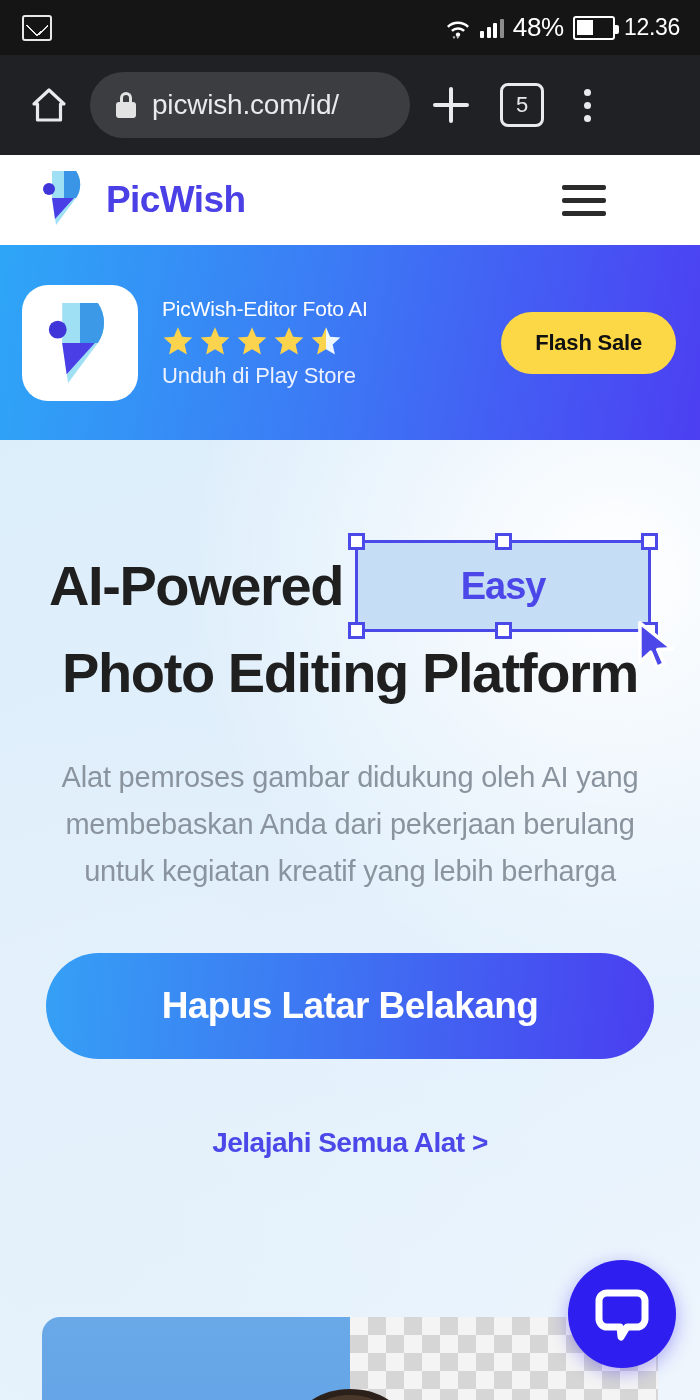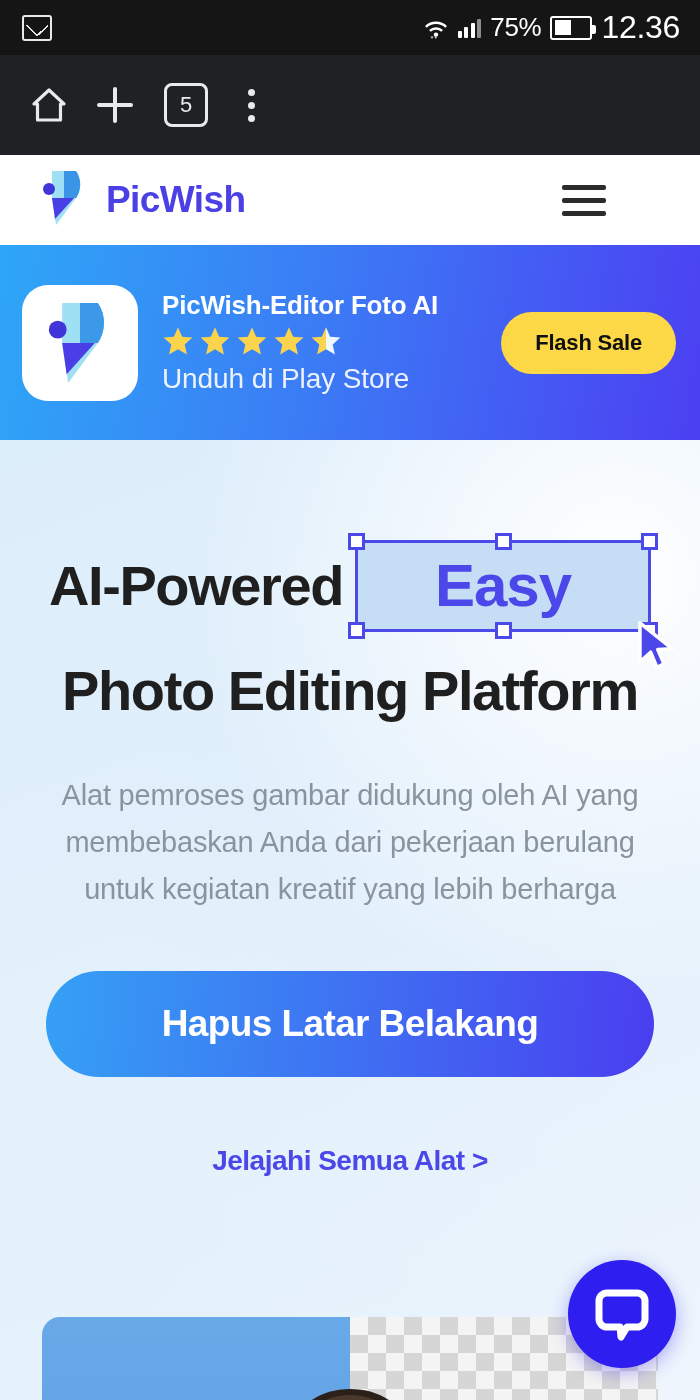--- a/index.html
+++ b/index.html
@@ -34,21 +34,21 @@
   .signal i:nth-child(2){ height:11px;}
   .signal i:nth-child(3){ height:15px;}
   .signal i:nth-child(4){ height:19px; background:#8c8c8c;}
   .batt-pct{ font-size:26px; font-weight:400; letter-spacing:-0.3px; }
   .battery{
     width:42px; height:24px; border:2.5px solid #fff; border-radius:3px;
     position:relative; display:flex; align-items:center; padding:2.5px;
   }
   .battery:after{ content:""; position:absolute; right:-6px; top:7px; width:4px; height:9px; background:#fff; border-radius:0 2px 2px 0;}
   .battery i{ display:block; height:100%; width:48%; background:#fff; }
-  .clock{ font-size:32px; letter-spacing:-0.3px; }
+  .clock{ font-size:23px; letter-spacing:-0.3px; }
 
   
   .browser-bar{
     height:100px; width:700px; background:#202124;
     display:flex; align-items:center; padding:0 18px; gap:4px;
   }
   .home-btn{ width:62px; height:62px; display:flex; align-items:center; justify-content:center; flex:none;}
   .url-pill{
     flex:1; height:66px; background:#3b3d40; border-radius:33px;
     display:flex; align-items:center; gap:16px; padding:0 26px; margin:0 6px; max-width:320px;
@@ -84,53 +84,53 @@
   .app-banner{
     height:195px; width:700px;
     background:linear-gradient(100deg,#2ea6f7 0%, #3b7cf5 45%, #4c3ff2 100%);
     display:flex; align-items:center; padding:0 24px 0 22px; gap:24px;
   }
   .app-icon{
     width:116px; height:116px; background:#fff; border-radius:26px; flex:none;
     display:flex; align-items:center; justify-content:center;
   }
   .app-info{ flex:1; display:flex; flex-direction:column; gap:5px; min-width:0;}
-  .app-title{ color:#fff; font-size:26px; font-weight:700; letter-spacing:-0.2px; white-space:nowrap;}
+  .app-title{ color:#fff; font-size:21px; font-weight:400; letter-spacing:-0.2px; white-space:nowrap;}
   .stars{ display:flex; gap:5px; }
   .star{ width:32px; height:32px; display:block;}
-  .app-sub{ color:#eef2ff; font-size:28px; letter-spacing:-0.1px; white-space:nowrap;}
+  .app-sub{ color:#eef2ff; font-size:22px; letter-spacing:-0.1px; white-space:nowrap;}
   .flash-btn{
     background:#fcd846; color:#111; border:none; border-radius:32px;
     height:62px; padding:0 34px; font-size:22px; font-weight:700;
     font-family:"Liberation Sans",sans-serif; flex:none; letter-spacing:-0.2px;
   }
 
   
   .hero{
     width:700px; height:960px; position:relative; overflow:hidden;
     background:
       radial-gradient(circle at 88% 14%, #ffffff 0%, rgba(255,255,255,0) 42%),
       radial-gradient(circle at 12% 82%, #e4f1fb 0%, rgba(228,241,251,0) 55%),
       linear-gradient(160deg,#ddeefb 0%, #e0effb 40%, #eef5fd 100%);
     padding-top:100px;
   }
   .hero-h1{
     text-align:center; color:#1f1f1f; font-weight:700;
     font-size:56px; line-height:78px; letter-spacing:-1.4px; padding:0 16px;
   }
   .h1-line1{ display:flex; align-items:center; justify-content:center; gap:0; position:relative;}
-  .h1-line2{ margin-top:20px; }
+  .h1-line2{ margin-top:2px; }
 
   
   .sel-box{
     position:relative; display:inline-flex; align-items:center; justify-content:center;
     width:296px; height:92px; margin-left:12px;
     background:#c5def5; border:3px solid #4b4ae8;
   }
-  .sel-word{ color:#4b47e8; font-weight:700; font-size:60px; letter-spacing:-1px; line-height:1;}
+  .sel-word{ color:#4b47e8; font-weight:700; font-size:38px; letter-spacing:-1px; line-height:1;}
   .handle{ position:absolute; width:17px; height:17px; background:#fff; border:3px solid #4b4ae8;}
   .h-tl{ left:-10px; top:-10px;}
   .h-tm{ left:50%; margin-left:-8px; top:-10px;}
   .h-tr{ right:-10px; top:-10px;}
   .h-bl{ left:-10px; bottom:-10px;}
   .h-bm{ left:50%; margin-left:-8px; bottom:-10px;}
   .h-br{ right:-10px; bottom:-10px;}
   .cursor{ position:absolute; right:-30px; bottom:-42px; width:44px; height:50px;}
 
   .hero-sub{
@@ -194,33 +194,40 @@
         <path d="M7.5 19.5l3 0-1.5 2.5z" fill="#cfcfcf"></path>
         <path d="M12.8 22l-1.5-2.5 3 0z" fill="#cfcfcf"></path>
       </svg>
     </div>
     <div class="signal">
       <i></i>
         <i></i>
         <i></i>
         <i></i>
     </div>
-    <span class="batt-pct">75%</span>
+    <span class="batt-pct">48%</span>
     <div class="battery">
         <i></i>
       </div>
     <span class="clock">12.36</span>
   </div>
 </div>
 
 <div class="browser-bar">
   <div class="home-btn">
     <svg width="40" height="40" viewBox="0 0 40 40">
       <path d="M20 5 L35 19 L31.5 19 L31.5 35 L8.5 35 L8.5 19 L5 19 Z" fill="none" stroke="#e8eaed" stroke-width="3.2" stroke-linejoin="round"></path>
     </svg>
+  </div>
+  <div class="url-pill">
+    <div class="lock">
+      <div class="lock-sh"></div>
+        <div class="lock-body"></div>
+    </div>
+    <span class="url-text" title="Search or type web address">picwish.com/id/</span>
   </div>
   <div class="plus-btn"></div>
   <div class="tabs-btn">
     <span>5</span>
   </div>
   <div class="menu-btn">
     <i></i>
       <i></i>
       <i></i>
   </div>

